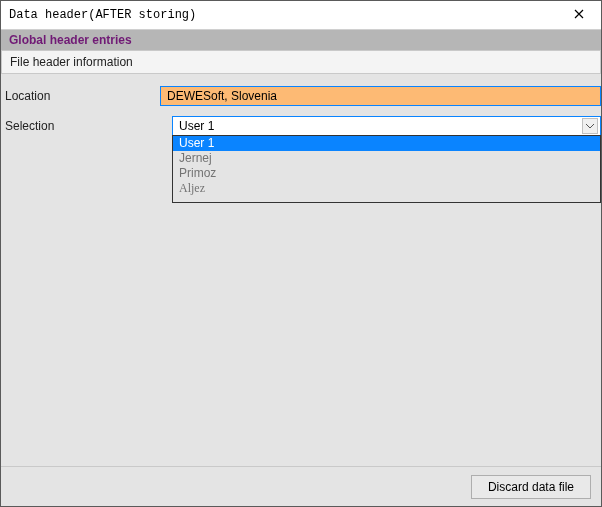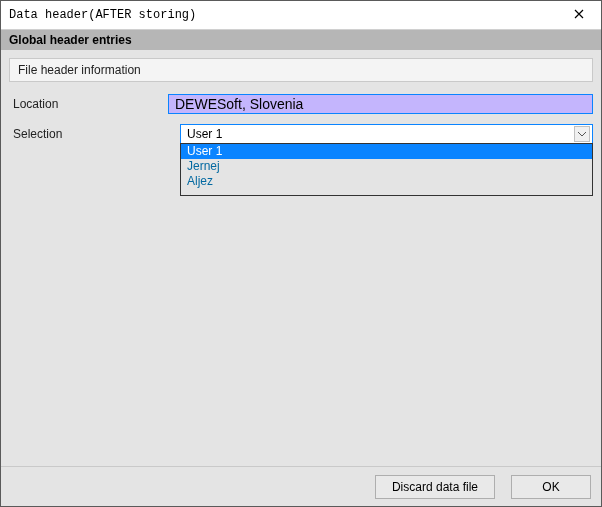--- a/index.html
+++ b/index.html
@@ -37,30 +37,29 @@
     width: 44px;
     height: 100%;
     display: flex;
     align-items: center;
     justify-content: center;
     cursor: pointer;
   }
   .titlebar .close svg { width: 10px; height: 10px; }
   .subheader {
     background: #b6b6b6;
-    color: #000000;
+    color: #701a75;
     font-weight: 600;
     font-size: 12px;
     padding: 3px 8px;
   }
   .content {
     flex: 1 1 auto;
     background: #e4e4e4;
     position: relative;
-    padding: 8px;
     box-sizing: border-box;
   }
   .section-bar {
     background: #f4f4f4;
     border: 1px solid #c9c9c9;
     padding: 4px 8px;
     font-size: 12px;
     color: #222;
     margin-bottom: 12px;
   }
@@ -72,23 +71,23 @@
   .form-row .label {
     width: 155px;
     padding-left: 4px;
     color: #222;
   }
   .text-input {
     flex: 1;
     height: 20px;
     box-sizing: border-box;
     border: 1px solid #0a84ff;
-    background: #c4b5fd;
+    background: #fdba74;
     font-family: inherit;
-    font-size: 14px;
+    font-size: 12px;
     padding: 0 6px;
     outline: none;
   }
   .combo {
     flex: 1;
     position: relative;
     border-radius: 9px;
   }
   .combo-display {
     height: 20px;
@@ -119,24 +118,24 @@
     right: 0;
     background: #e4e4e4;
     border: 1px solid #333333;
     box-sizing: border-box;
     z-index: 10;
   }
   .combo-item {
     padding: 0 6px;
     line-height: 15px;
     font-size: 12px;
-    color: #0369a1;
-    cursor: pointer;
-  }
-  .combo-item:last-child { margin-bottom: 6px; }
+    color: #737373;
+    cursor: pointer;
+  }
+  .combo-item:last-child { margin-bottom: 6px; font-family: Liberation Serif, serif; }
   .combo-item.selected {
     background: #0a84ff;
     color: #ffffff;
   }
   .footer {
     height: 40px;
     border-top: 1px solid #c9c9c9;
     background: #e4e4e4;
     display: flex;
     align-items: center;
@@ -195,25 +194,25 @@
           <span class="combo-arrow">
             <svg viewBox="0 0 8 6">
                 <path d="M0 1 L4 5 L8 1" stroke="#555" stroke-width="1" fill="none"></path>
               </svg>
           </span>
         </div>
         <div class="combo-list">
 
         <div class="combo-item selected">User 1</div>
             <div class="combo-item">Jernej</div>
+            <div class="combo-item">Primoz</div>
             <div class="combo-item">Aljez</div>
           </div>
       </div>
     </div>
 
   </div>
 
   <div class="footer">
     <button class="btn">Discard data file</button>
-    <button class="btn">OK</button>
   </div>
 
 </div>
 
 </body></html>

